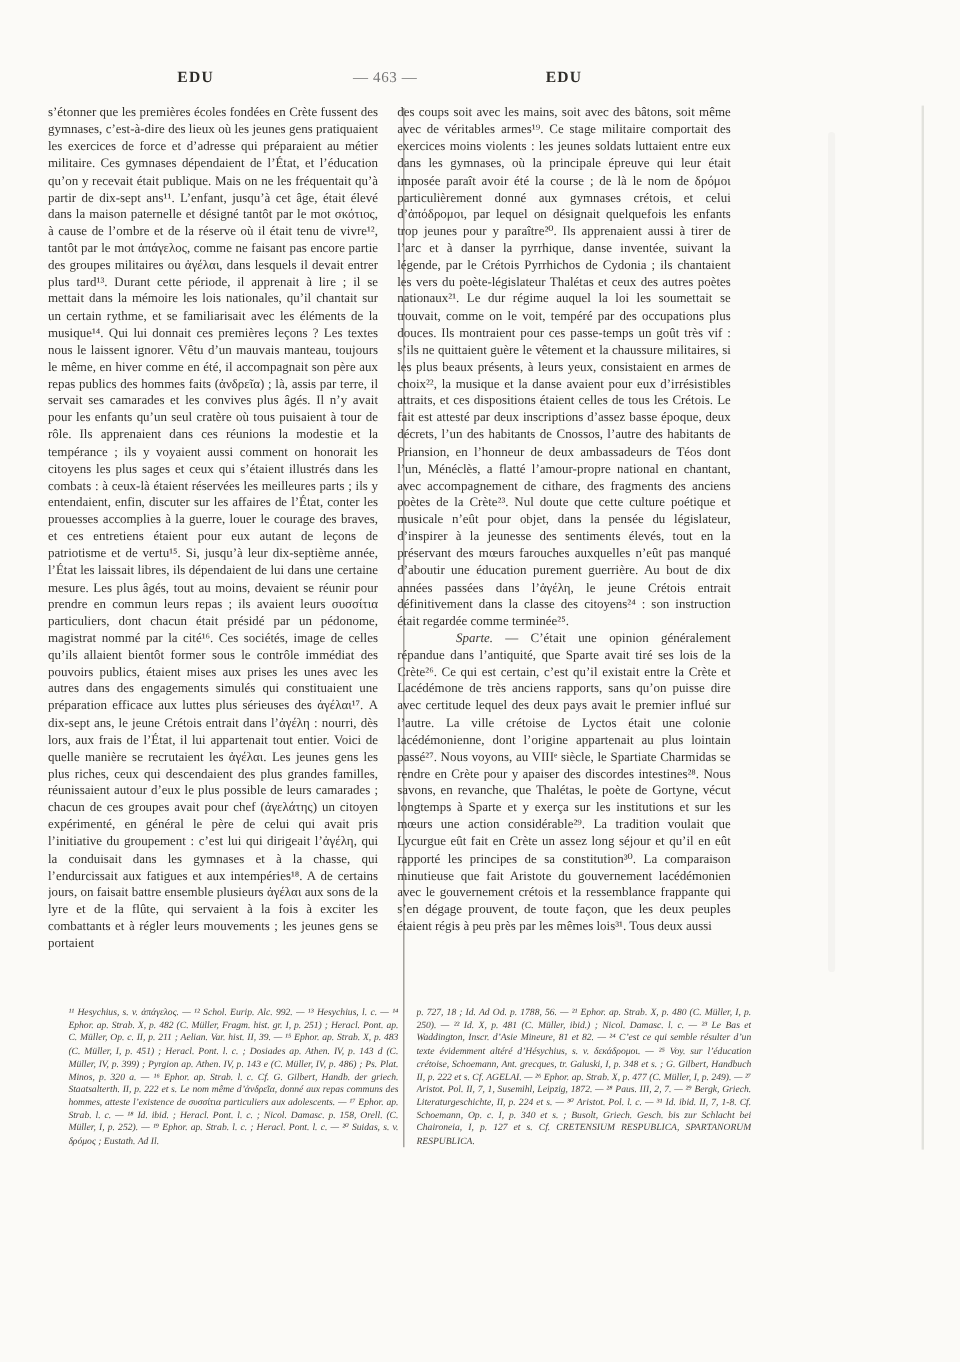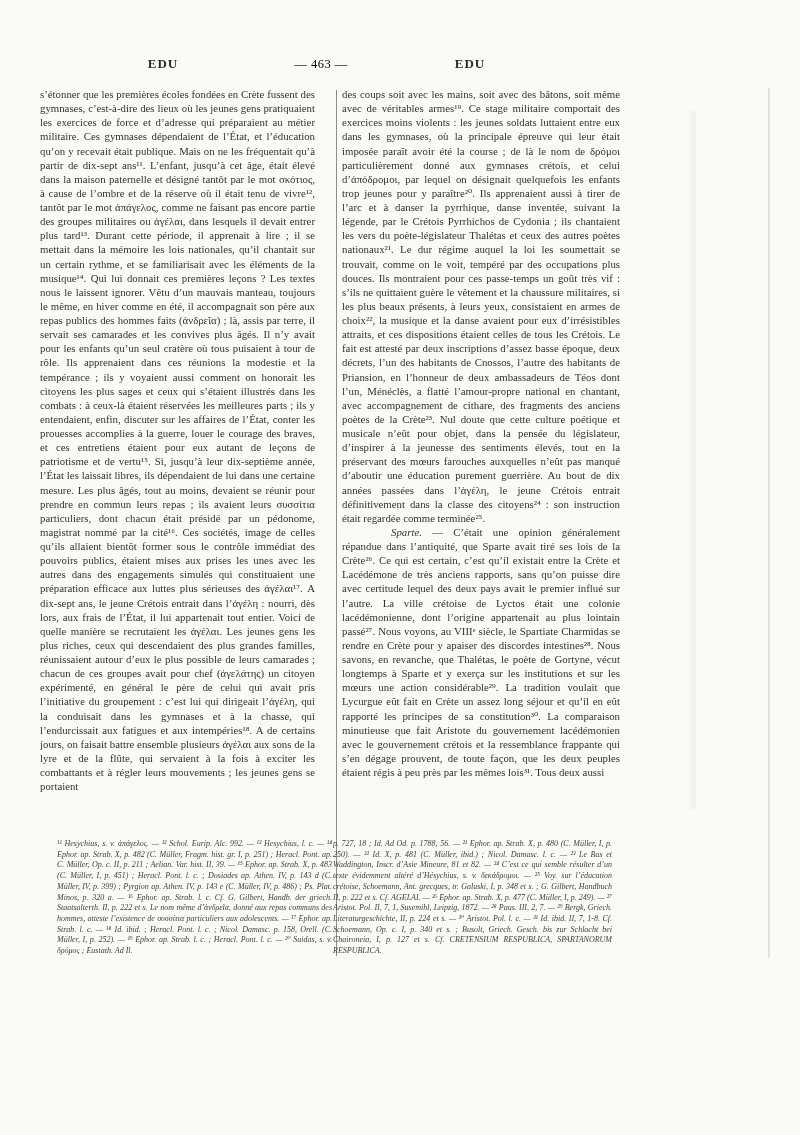--- a/index.html
+++ b/index.html
@@ -12,46 +12,46 @@
   }
   
   .head {
     position:absolute; top:56px; transform:translateX(-50%);
     font-size:13px; font-weight:bold; letter-spacing:1px; color:#2f2d29;
   }
   .head-left  { left:163px; }
   .head-right { left:470px; }
   .page-number {
     position:absolute; top:57px; left:321px; transform:translateX(-50%);
-    font-size:12.5px; font-weight:normal; letter-spacing:0.5px; color:#000000;
+    font-size:12.5px; font-weight:normal; letter-spacing:0.5px; color:#737373;
     white-space:nowrap;
   }
   
   .col {
     position:absolute; top:87px; text-align:justify;
     font-size:10.8px; line-height:14.12px; height:737px; overflow:hidden;
     hyphens:auto; -webkit-hyphens:auto;
   }
   .col p { margin:0; padding:0; }
   .col-left  { left:40px;  width:275px; }
-  .col-right { left:342px; width:278px; }
+  .col-right { left:331px; width:278px; }
   .sparte { text-indent:13px; }
   .sparte i { font-style:italic;margin-left:36px; }
   .col-divider {
     position:absolute; left:336px; top:90px; width:1px; height:866px;
     background:#8f8d88;
   }
   
   .fn {
     position:absolute; top:839px; text-align:justify;
     font-size:8px; line-height:10.7px; height:120px; overflow:hidden;
     color:#3f3d39; hyphens:auto;font-style:italic; -webkit-hyphens:auto;
   }
   .fn-left  { left:57px;  width:275px; }
-  .fn-right { left:333px; width:279px; }
+  .fn-right { left:347px; width:279px; }
   
   .streak-soft {
     position:absolute; left:690px; top:110px; width:6px; height:700px;
     background:rgba(120,118,112,0.05); border-radius:3px;
   }
   .streak-edge {
     position:absolute; left:768px; top:88px; width:2px; height:870px;
     background:rgba(118,115,108,0.18);
   }
 </style>

